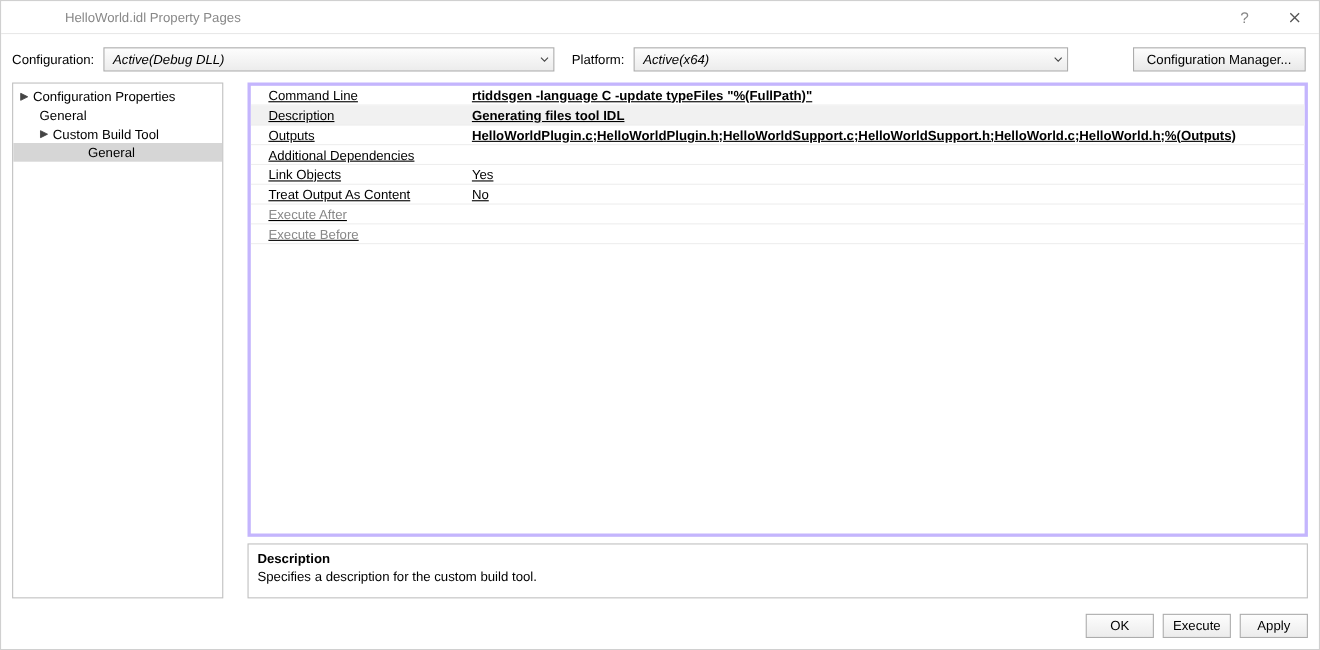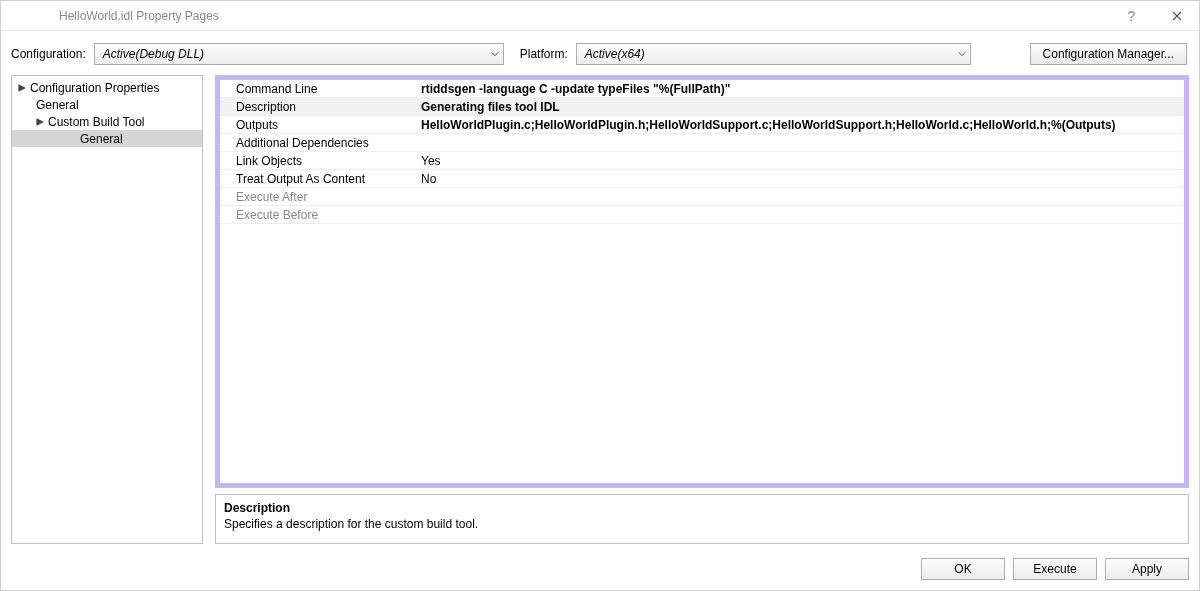--- a/index.html
+++ b/index.html
@@ -64,21 +64,21 @@
     padding: 0 12px;
     display:flex;align-items:center;
     margin-left:auto;
     margin-right:2px;
   }
 
   
   .content {
     flex: 1;
     display: flex;
-    gap: 12px;
+    gap: 22px;
     padding: 0 10px 8px 10px;
     min-height: 0;
   }
   .tree-panel {
     width: 192px;
     border: 1px solid #c0c0c0;
     background: #fff;
     overflow: hidden;
     padding-top: 3px;
   }
@@ -103,24 +103,25 @@
 
   .right-stack {
     flex: 1;
     display: flex;
     flex-direction: column;
     gap: 6px;
     min-width: 0;
   }
   .grid-panel {
     flex: 1;
-    border: 5px solid #c4b5fd;
+    border: 3px solid #c4b5fd;
     background: #fff;
     overflow: hidden;
     min-height:0;
+    text-decoration:underline;
   }
   .prop-row {
     display: flex;
     height: 18px;
     align-items: center;
     border-bottom: 1px solid #eee;
   }
   .prop-row .pname {
     width: 195px;
     padding-left: 16px;
@@ -146,21 +147,21 @@
   .help-panel .ht { font-weight: 600; margin-bottom: 2px; }
 
   
   .footer {
     display: flex;
     justify-content: flex-end;
     gap: 8px;
     padding: 6px 10px 10px 10px;
   }
   .btn {
-    width: 84px;
+    width: 62px;
     height: 22px;
     border: 1px solid #acacac;
     background: linear-gradient(#fdfdfd,#ececec);
     display:flex;align-items:center;justify-content:center;
   }
 </style>
 </head>
 <body>
 
 <div class="titlebar">

